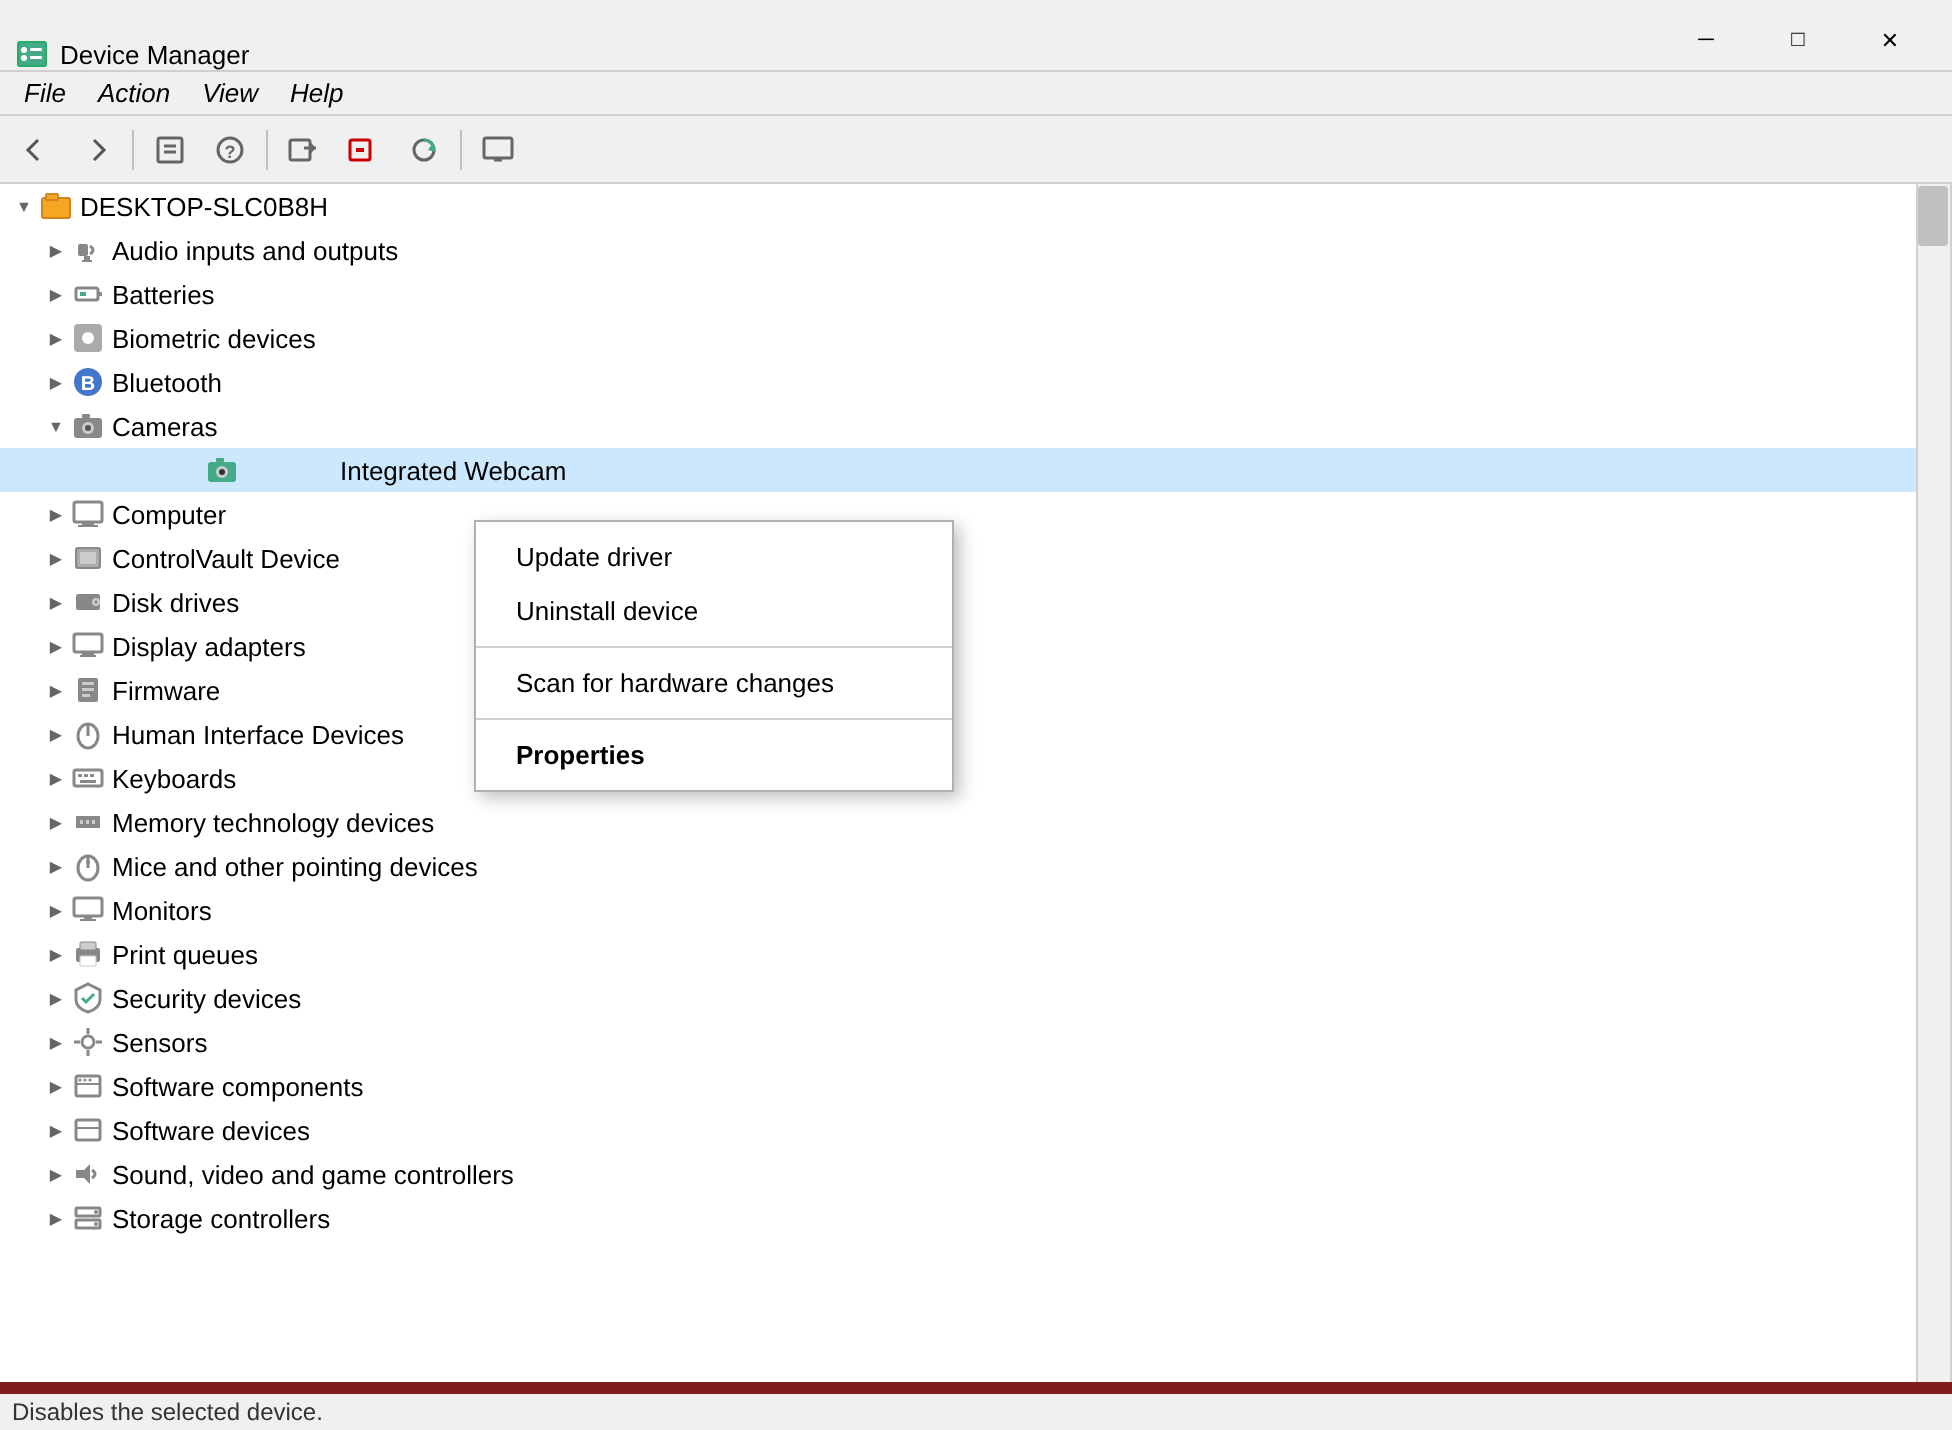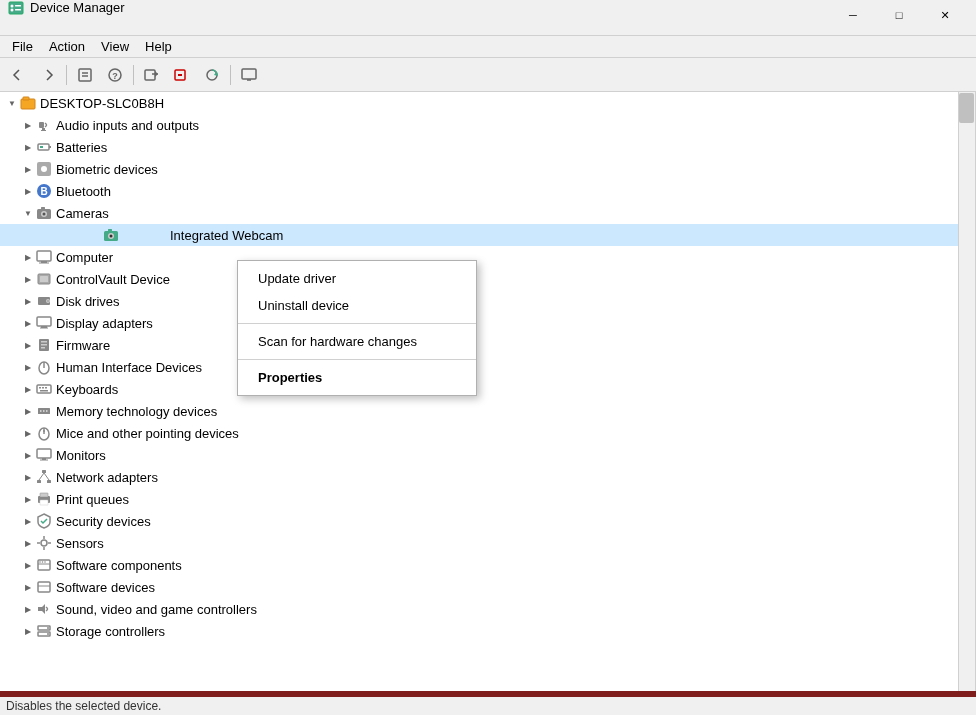--- a/index.html
+++ b/index.html
@@ -11,21 +11,21 @@
       height: 715px;
       overflow: hidden;
       user-select: none;
     }
 
     
     .title-bar {
       background: #f0f0f0;
       height: 36px;
       display: flex;
-      align-items: flex-start;
+      align-items: flex-end;
       padding: 0 8px;
       border-bottom: 1px solid #d0d0d0;
     }
     .title-bar-icon {
       width: 16px;
       height: 16px;
       margin-right: 6px;
       display: flex;
       align-items: center;
       justify-content: center;
@@ -53,20 +53,21 @@
     }
 
     
     .menu-bar {
       background: #f0f0f0;
       height: 22px;
       display: flex;
       align-items: center;
       padding: 0 4px;
       border-bottom: 1px solid #d0d0d0;
+      font-style: italic;
     }
     .menu-item {
       padding: 2px 8px;
       cursor: pointer;
       font-size: 13px;
     }
 
     
     .toolbar {
       background: #f0f0f0;
@@ -482,33 +483,20 @@
       <span class="tree-icon">
         <svg width="16" height="16" viewBox="0 0 16 16">
           <rect x="1" y="2" width="14" height="9" rx="1" fill="none" stroke="#888" stroke-width="1.5"></rect>
           <rect x="6" y="11" width="4" height="2" fill="#888"></rect>
           <line x1="4" y1="13" x2="12" y2="13" stroke="#888" stroke-width="1"></line>
         </svg>
       </span>
       <span class="tree-label">Monitors</span>
     </div>
 
-    <div class="tree-item indent-1">
-      <span class="expand-arrow collapsed"></span>
-      <span class="tree-icon">
-        <svg width="16" height="16" viewBox="0 0 16 16">
-          <rect x="6" y="1" width="4" height="3" rx="0.5" fill="#888"></rect>
-          <rect x="1" y="11" width="4" height="3" rx="0.5" fill="#888"></rect>
-          <rect x="11" y="11" width="4" height="3" rx="0.5" fill="#888"></rect>
-          <line x1="8" y1="4" x2="3" y2="11" stroke="#888" stroke-width="1"></line>
-          <line x1="8" y1="4" x2="13" y2="11" stroke="#888" stroke-width="1"></line>
-        </svg>
-      </span>
-      <span class="tree-label">Network adapters</span>
-    </div>
 
     <div class="tree-item indent-1">
       <span class="expand-arrow collapsed"></span>
       <span class="tree-icon">
         <svg width="16" height="16" viewBox="0 0 16 16">
           <rect x="2" y="5" width="12" height="7" rx="1" fill="#888"></rect>
           <rect x="4" y="2" width="8" height="4" rx="0.5" fill="#ccc" stroke="#888" stroke-width="0.5"></rect>
           <rect x="4" y="9" width="8" height="5" rx="0.5" fill="white" stroke="#ccc" stroke-width="0.5"></rect>
         </svg>
       </span>

